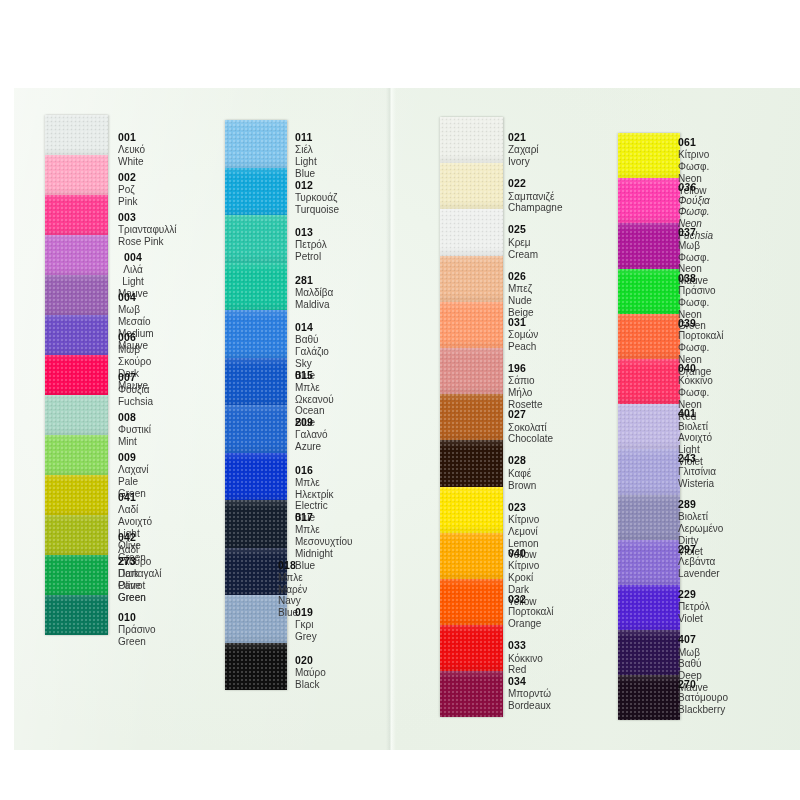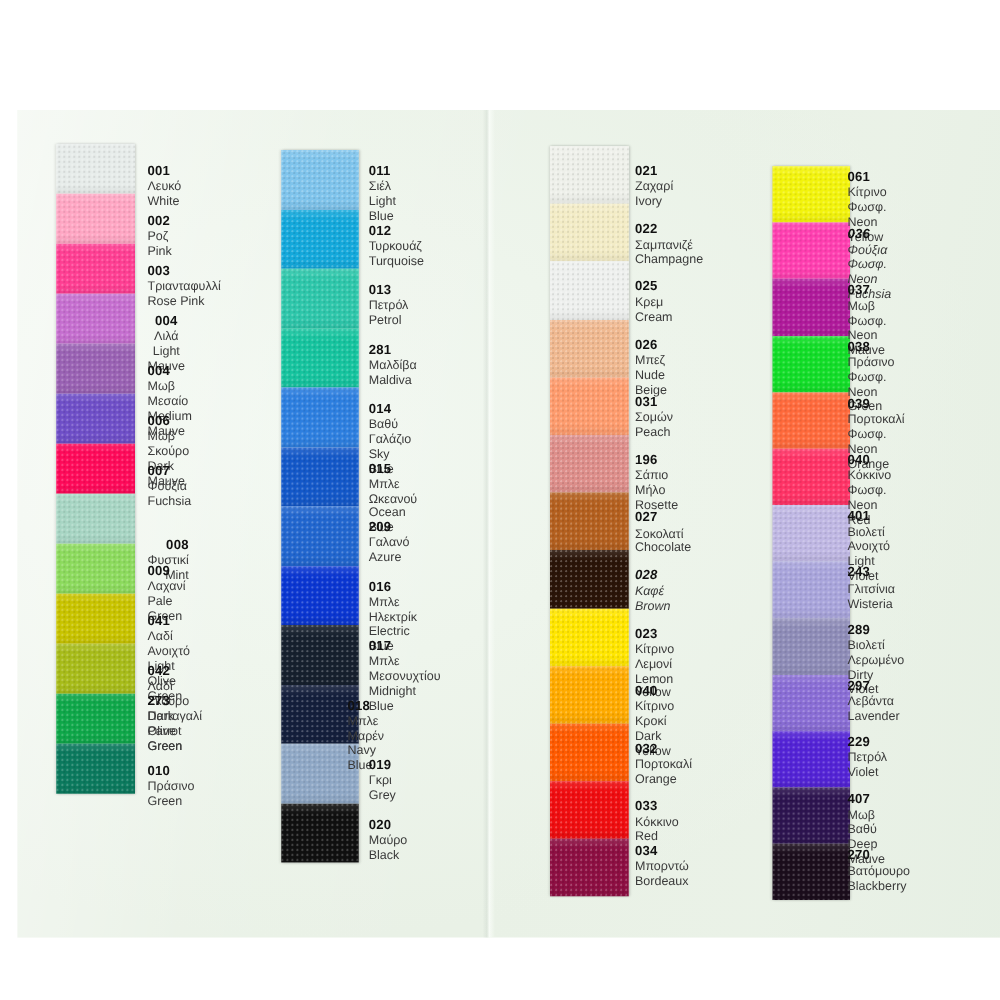--- a/index.html
+++ b/index.html
@@ -131,21 +131,21 @@
           <div class="label" style="left: 118px; top: 331px;">
             <span class="code">006</span>
             <span class="gr">Μωβ Σκούρο</span>
             <span class="en">Dark Mauve</span>
           </div>
           <div class="label" style="left: 118px; top: 371px;">
             <span class="code">007</span>
             <span class="gr">Φούξια</span>
             <span class="en">Fuchsia</span>
           </div>
-          <div class="label" style="left: 118px; top: 430px; text-align: right;">
+          <div class="label" style="left: 118px; top: 411px;">
             <span class="code">008</span>
             <span class="gr">Φυστικί</span>
             <span class="en">Mint</span>
           </div>
           <div class="label" style="left: 118px; top: 451px;">
             <span class="code">009</span>
             <span class="gr">Λαχανί</span>
             <span class="en">Pale Green</span>
           </div>
           <div class="label" style="left: 118px; top: 491px;">
@@ -293,21 +293,21 @@
           <div class="label" style="left: 508px; top: 362px;">
             <span class="code">196</span>
             <span class="gr">Σάπιο Μήλο</span>
             <span class="en">Rosette</span>
           </div>
           <div class="label" style="left: 508px; top: 408.2px;">
             <span class="code">027</span>
             <span class="gr">Σοκολατί</span>
             <span class="en">Chocolate</span>
           </div>
-          <div class="label" style="left: 508px; top: 454.4px; font-style: italic;">
+          <div class="label" style="left: 508px; top: 454.4px;">
             <span class="code">028</span>
             <span class="gr">Καφέ</span>
             <span class="en">Brown</span>
           </div>
           <div class="label" style="left: 508px; top: 500.6px;">
             <span class="code">023</span>
             <span class="gr">Κίτρινο Λεμονί</span>
             <span class="en">Lemon Yellow</span>
           </div>
           <div class="label" style="left: 508px; top: 546.8px;">

